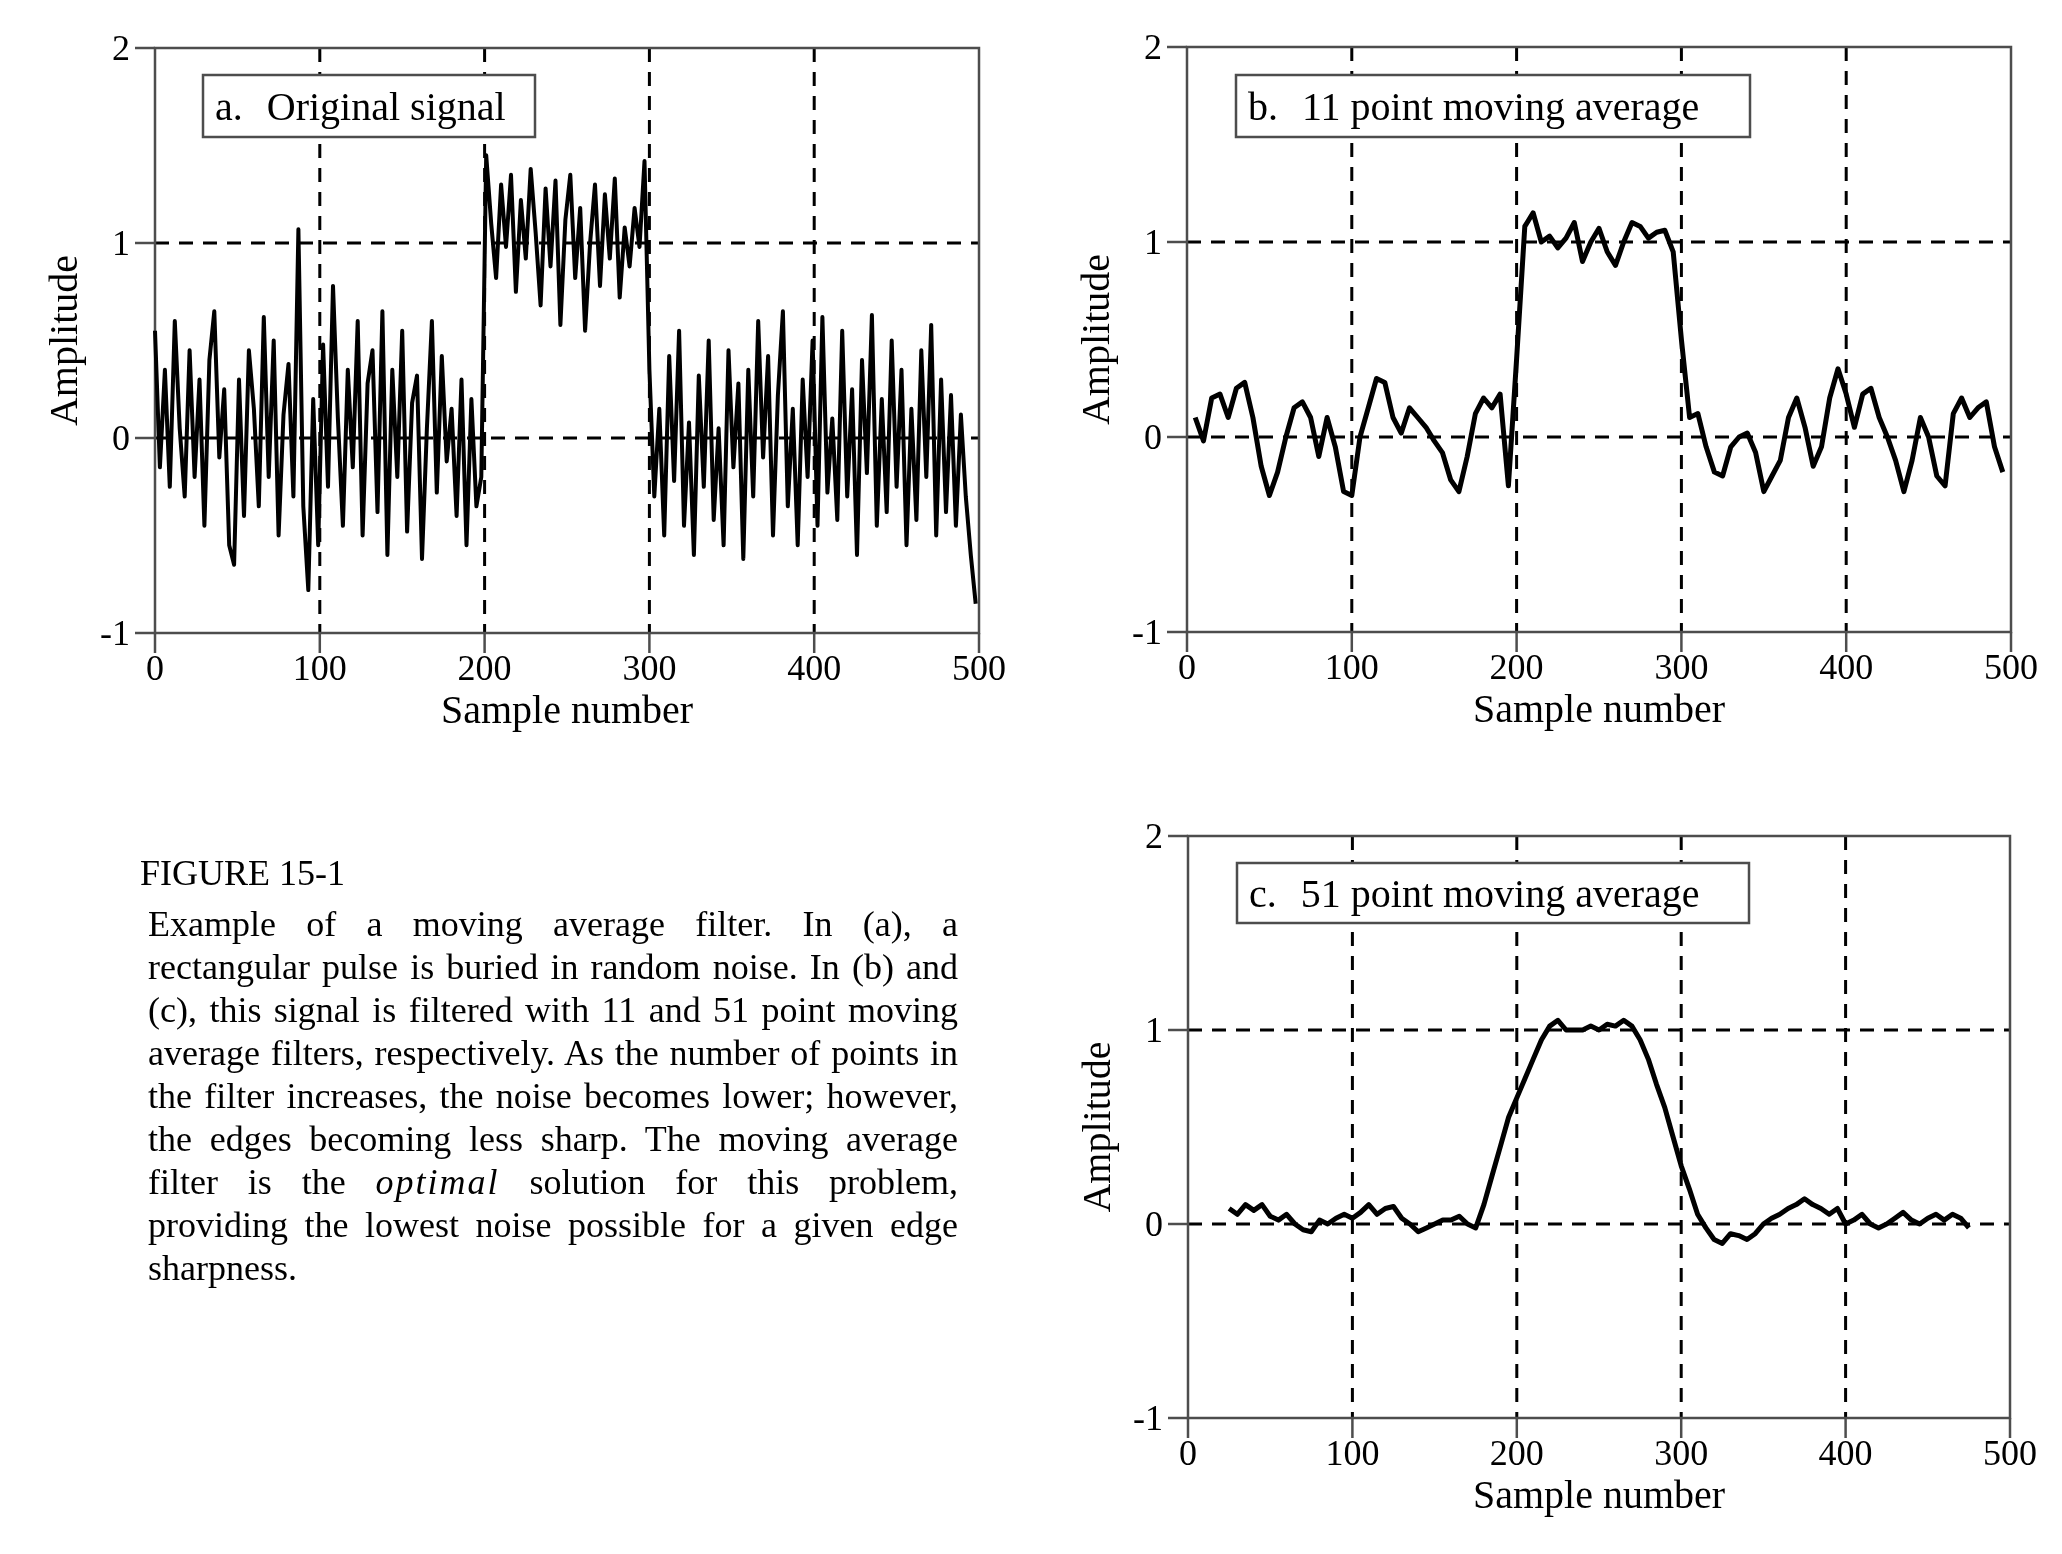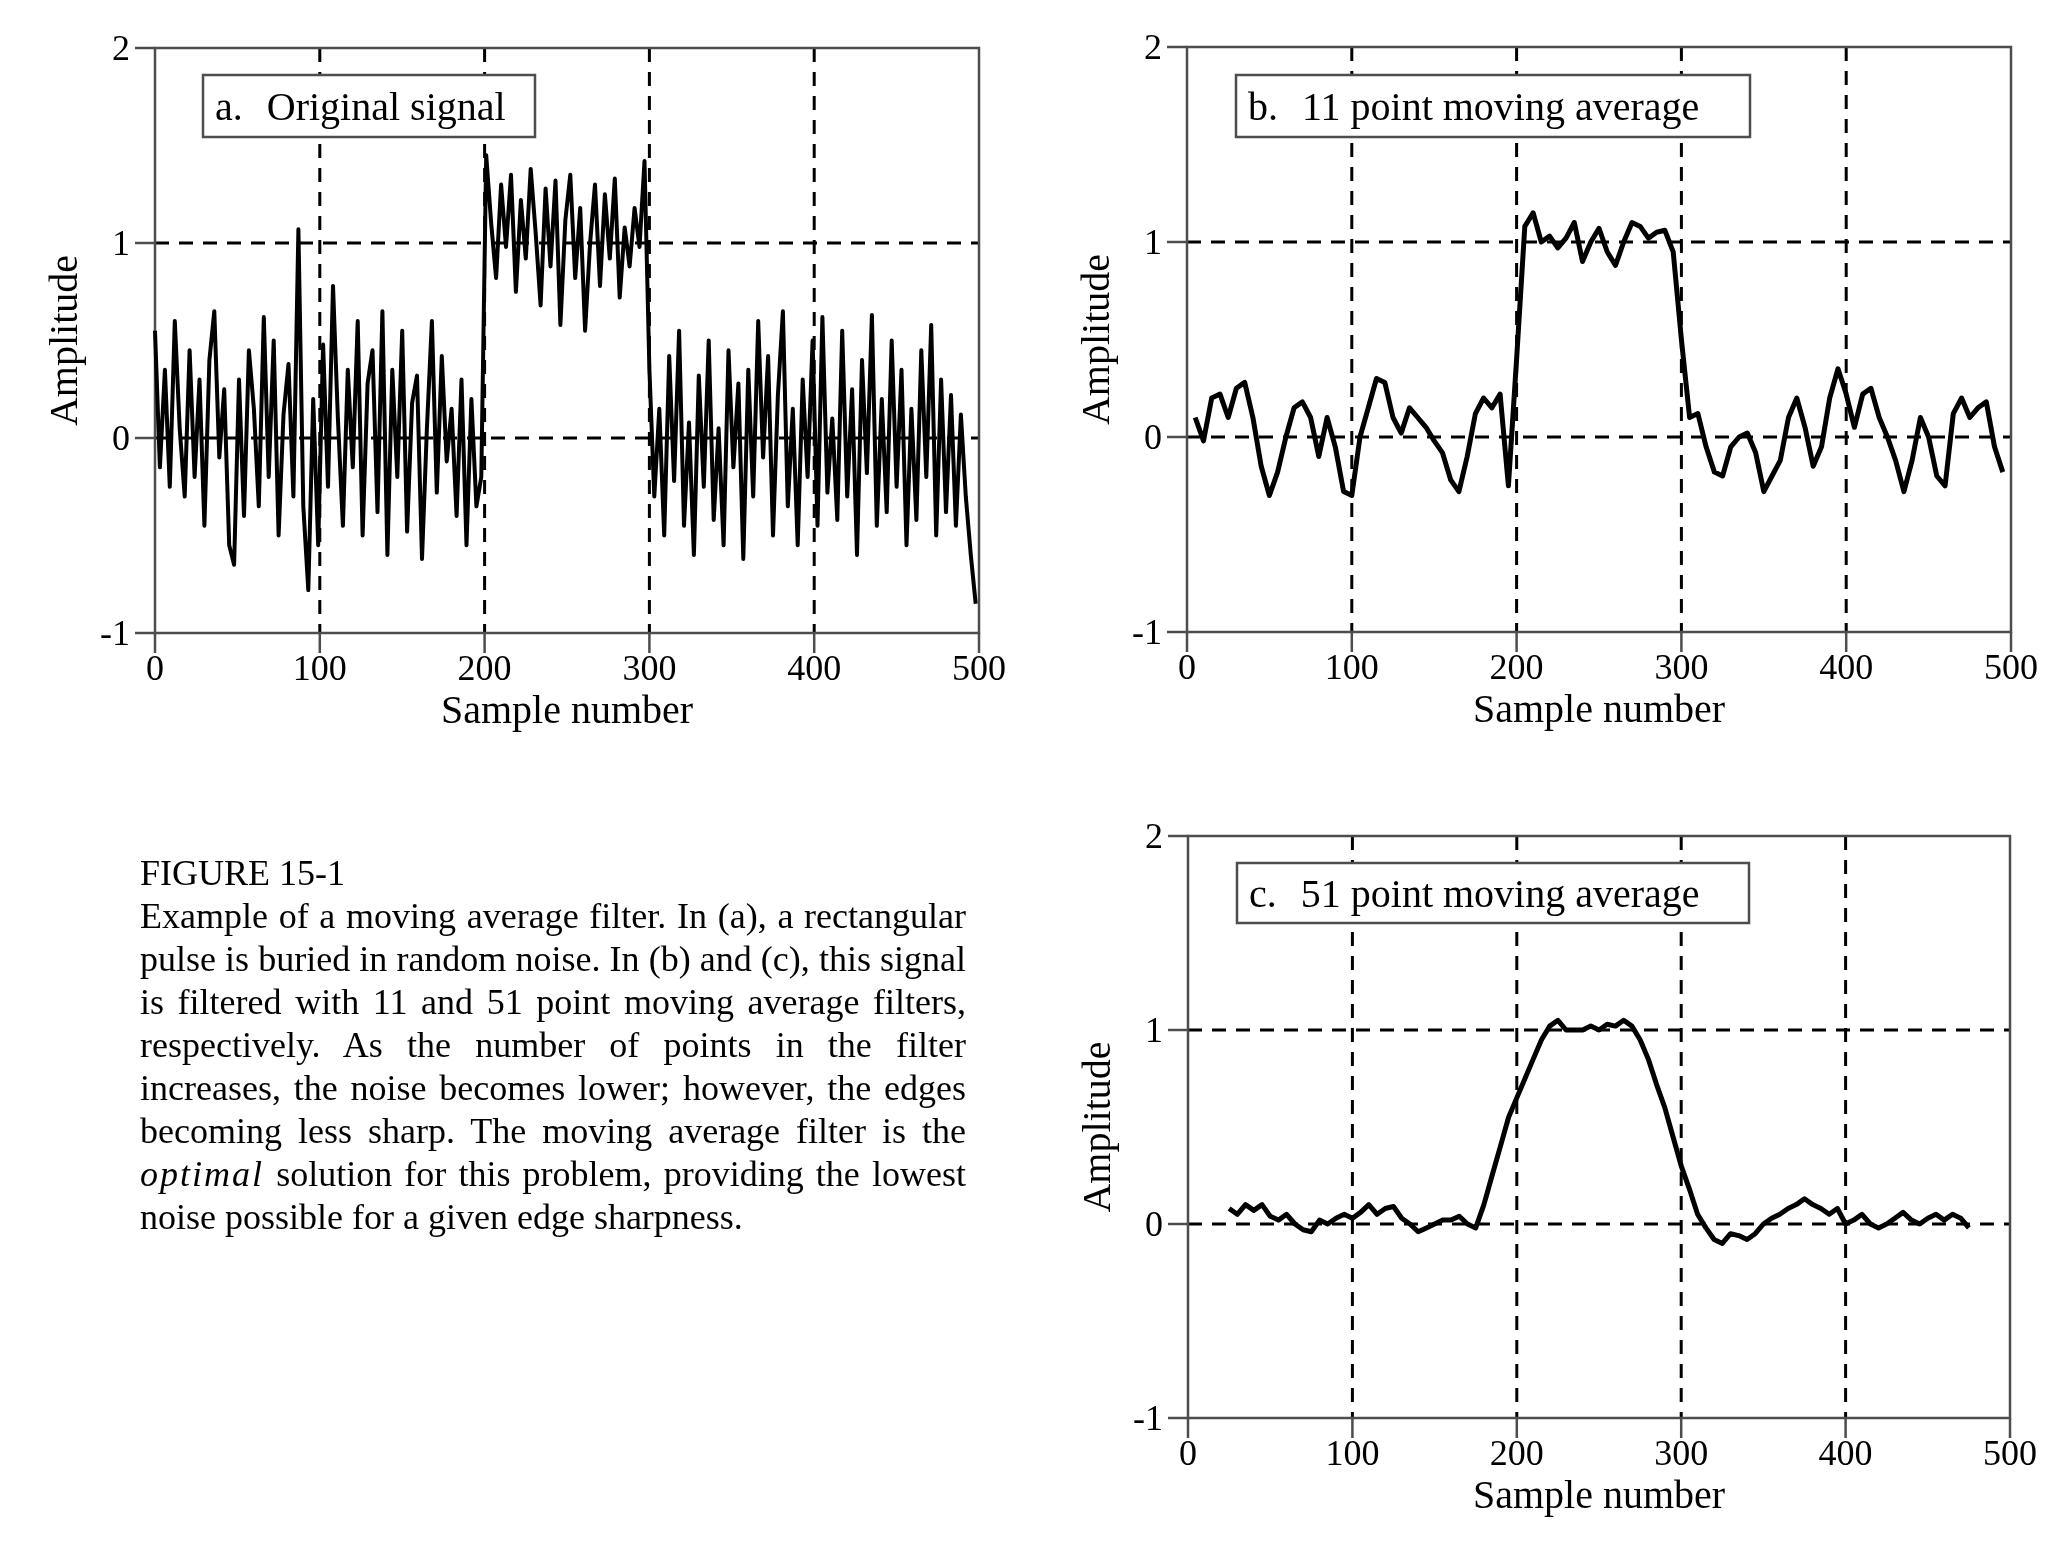--- a/index.html
+++ b/index.html
@@ -10,21 +10,21 @@
   svg .axisbox{fill:none;stroke:#4d4d4d;stroke-width:2.5;}
   svg .tick{stroke:#4d4d4d;stroke-width:2.5;}
   svg .ticklab{font-family:"Liberation Serif","DejaVu Serif",serif;font-size:36px;fill:#000;}
   svg .axislab{font-family:"Liberation Serif","DejaVu Serif",serif;font-size:40px;fill:#000;}
   svg .titlebox{fill:#ffffff;stroke:#4d4d4d;stroke-width:2.5;}
   svg .titletext{font-family:"Liberation Serif","DejaVu Serif",serif;font-size:40px;fill:#000;}
   svg .signal{fill:none;stroke:#000000;stroke-linejoin:round;stroke-linecap:butt;}
   .caption{position:absolute;left:140px;top:852px;width:826px;color:#000;
            font-size:36px;line-height:43px;}
   .cap-title{white-space:nowrap;}
-  .cap-body{margin:0;text-align:justify;font-family:Liberation Serif, serif;}
+  .cap-body{margin:8px;text-align:justify;font-family:Liberation Serif, serif;}
   .cap-body em{font-style:italic;letter-spacing:2px;}
 </style>
 </head>
 <body>
 
 <div class="page">
 
   <svg class="chart" width="1031" height="777" viewBox="0 0 1031 777" style="left:0;top:0">
       <g>
         <line class="grid" x1="319.8" y1="48" x2="319.8" y2="633"></line>

